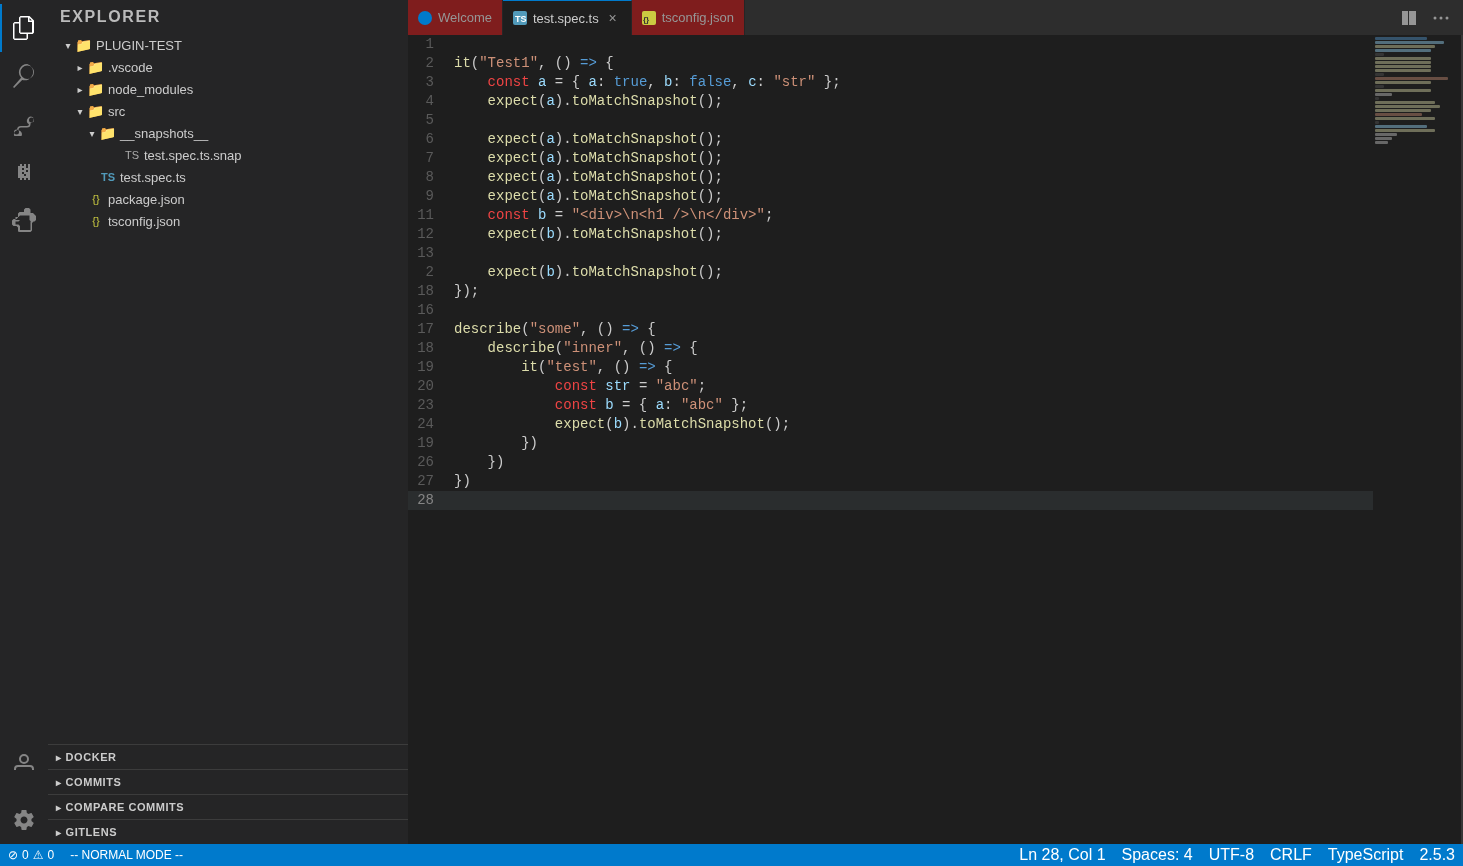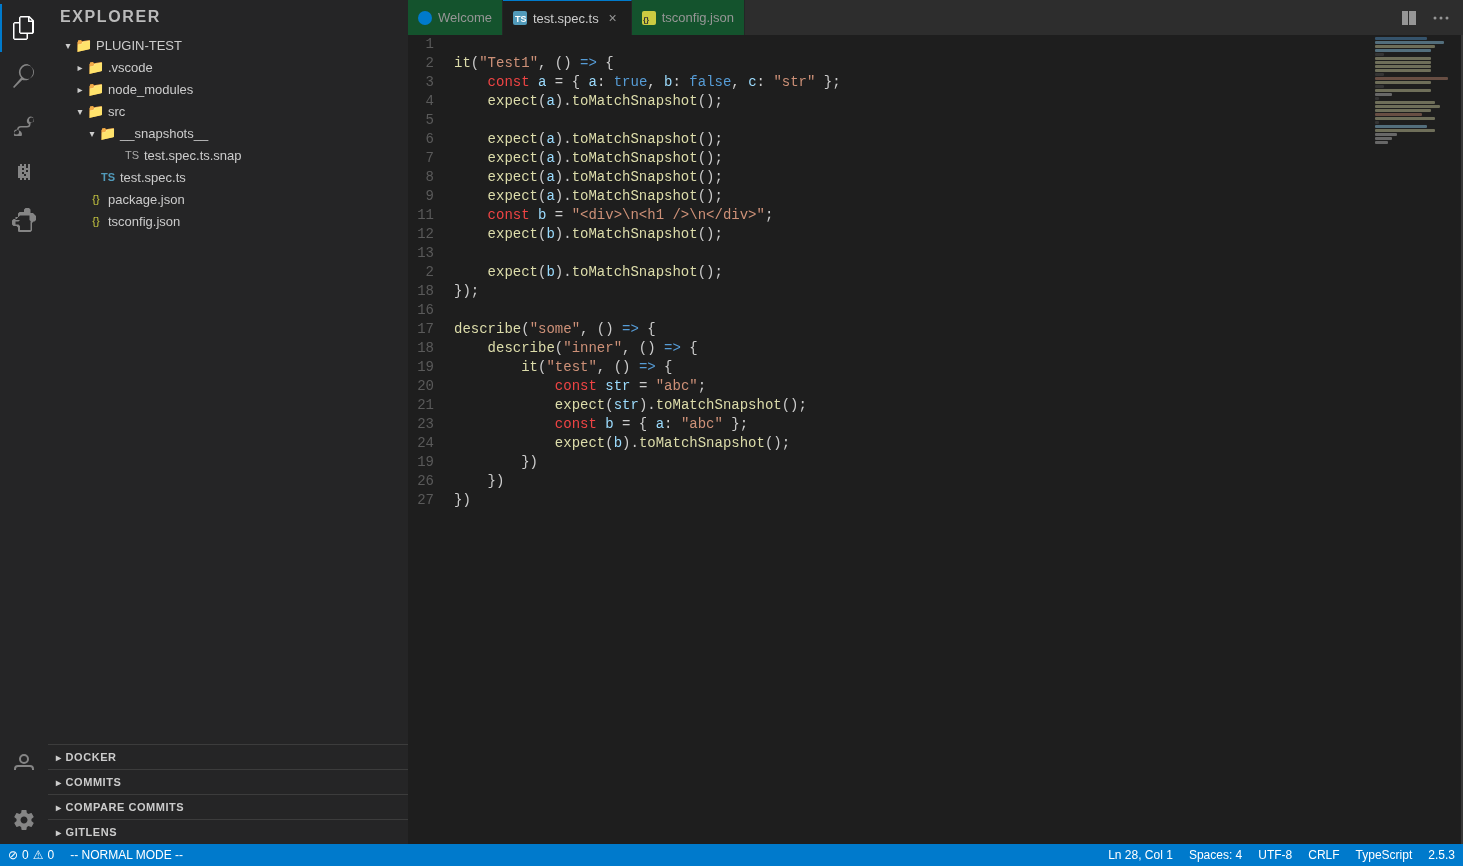--- a/index.html
+++ b/index.html
@@ -167,21 +167,21 @@
       flex-shrink: 0;
     }
     .tab {
       display: flex;
       align-items: center;
       padding: 0 10px;
       height: 35px;
       cursor: pointer;
       font-size: 13px;
       color: #969696;
-      background: #14532d;
+      background: #7f1d1d;
       border-right: 1px solid #252526;
       white-space: nowrap;
       min-width: 0;
       gap: 6px;
       position: relative;
     }
     .tab.active {
       background: #1e1e1e;
       color: #cccccc;
       border-top: 1px solid #007acc;
@@ -327,21 +327,21 @@
       cursor: pointer;
       gap: 4px;
       white-space: nowrap;
     }
     .status-right {
       margin-left: auto;
       display: flex;
       align-items: center;
     }
     .status-right .status-item {
-      font-size: 12px;
+      font-size: 16px;
     }
 
     
     .minimap-content {
       position: absolute;
       top: 0;
       left: 0;
       right: 0;
       padding: 2px;
     }
@@ -616,24 +616,20 @@
         <div class="code-line">
           <span class="line-num">19</span>
           <span class="code-content">        <span class="fn">it</span><span class="punc">(</span><span class="str">"test"</span><span class="punc">, () </span><span class="arrow">=&gt;</span><span class="punc"> {</span></span>
         </div>
 
         <div class="code-line">
           <span class="line-num">20</span>
           <span class="code-content">            <span class="kw">const</span> <span class="var-name">str</span> <span class="punc">=</span> <span class="str">"abc"</span><span class="punc">;</span></span>
         </div>
 
-        <div class="code-line">
-          <span class="line-num">21</span>
-          <span class="code-content">            <span class="fn">expect</span><span class="punc">(</span><span class="var-name">str</span><span class="punc">).</span><span class="method">toMatchSnapshot</span><span class="punc">();</span></span>
-        </div>
 
 
         <div class="code-line">
           <span class="line-num">23</span>
           <span class="code-content">            <span class="kw">const</span> <span class="var-name">b</span> <span class="punc">= {</span> <span class="prop">a</span><span class="punc">:</span> <span class="str">"abc"</span> <span class="punc">};</span></span>
         </div>
 
         <div class="code-line">
           <span class="line-num">24</span>
           <span class="code-content">            <span class="fn">expect</span><span class="punc">(</span><span class="var-name">b</span><span class="punc">).</span><span class="method">toMatchSnapshot</span><span class="punc">();</span></span>
@@ -647,20 +643,24 @@
         <div class="code-line">
           <span class="line-num">26</span>
           <span class="code-content">    <span class="punc">})</span></span>
         </div>
 
         <div class="code-line">
           <span class="line-num">27</span>
           <span class="code-content"><span class="punc">})</span></span>
         </div>
 
+        <div class="code-line active-line">
+          <span class="line-num" style="color:#858585;">28</span>
+          <span class="code-content"></span>
+        </div>
       </div>
     </div>
 
     <div class="minimap">
       <div class="minimap-content">
         <div class="mini-line" style="background:#569cd6; width:60%;"></div>
         <div class="mini-line" style="background:#9cdcfe; width:80%;"></div>
         <div class="mini-line" style="background:#dcdcaa; width:70%;"></div>
         <div class="mini-line" style="background:#9cdcfe; width:65%;"></div>
         <div class="mini-line" style="background:#555; width:10%;"></div>

